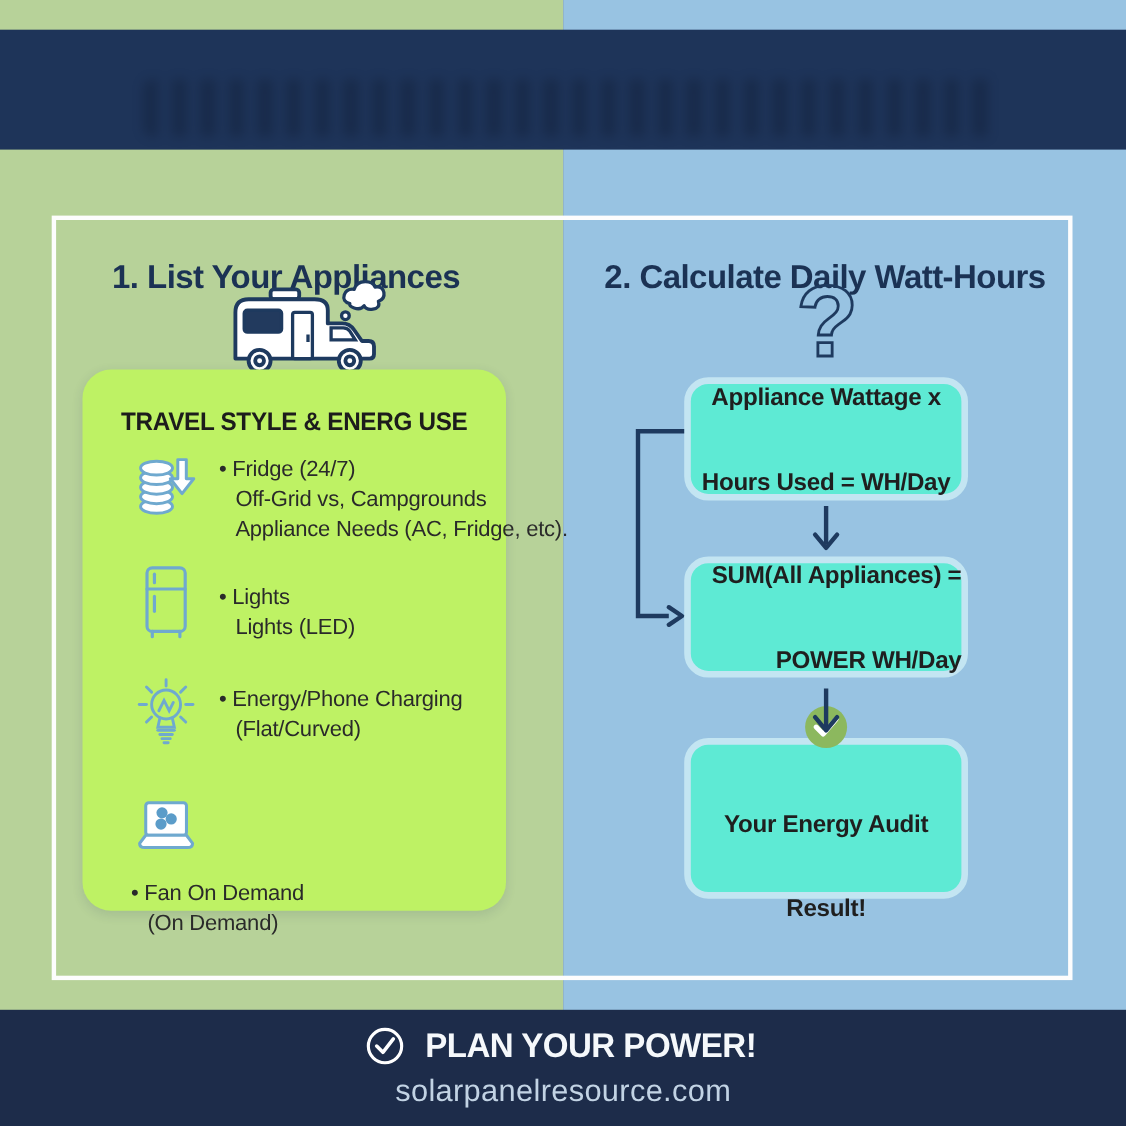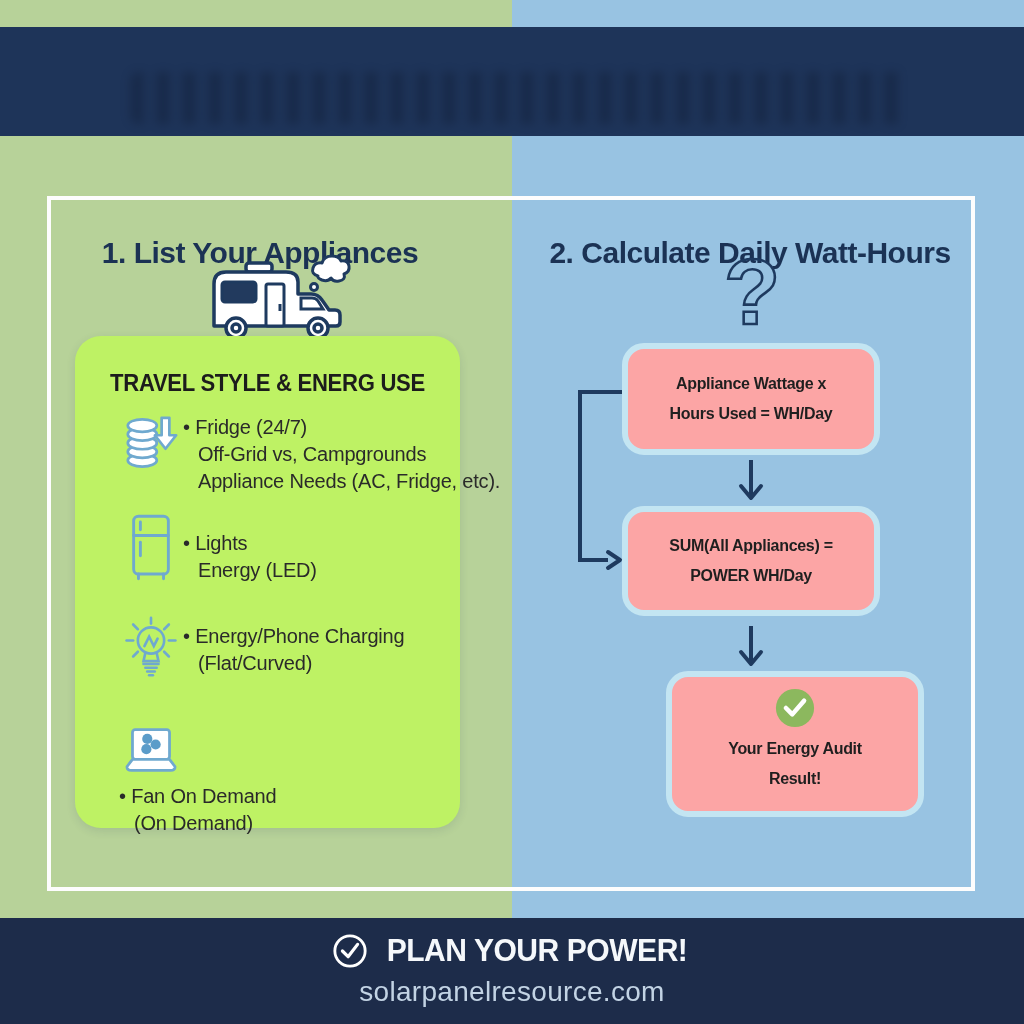--- a/index.html
+++ b/index.html
@@ -30,40 +30,40 @@
   #right-heading{left:530px;}
   
   #appliance-card{
     left:75px;top:336px;width:385px;height:492px;background:#bef264;
     border-radius:26px;box-shadow:0 3px 10px rgba(30,50,80,.12);
   }
   #card-title{
     margin-top:34px;text-align:center;font-size:23px;font-weight:bold;
     color:#1c1c1c;letter-spacing:-0.3px;transform:scaleX(.96);
   }
-  .item{position:absolute;left:44px;right:-60px;display:flex;align-items:flex-start;}
+  .item{position:absolute;left:44px;right:-60px;display:flex;gap:16px;align-items:flex-start;}
   .item-icon{flex:none;width:64px;display:flex;justify-content:center;}
   .item-text{flex:1;font-size:20px;line-height:27px;color:#2a2a2a;letter-spacing:-0.2px;white-space:nowrap;}
   .item-text .cont{margin-left:15px;}
   #item-0{top:76px;}  #item-0 .item-text{padding-top:2px;}
   #item-1{top:176px;align-items:center;} #item-1 .item-text{padding-top:18px;}
   #item-2{top:278px;} #item-2 .item-text{padding-top:9px;}
   #item-3{top:390px;flex-direction:column;} #item-3 .item-text{padding-top:7px;}
   
   #rv-icon{left:202px;top:250px;width:150px;height:92px;}
   #question-icon{left:714px;top:248px;width:76px;height:94px;}
   
   .flow-box{
-    left:622px;width:258px;background:#fca5a5;border:6px solid #c3e5f2;border-radius:22px;
+    left:622px;width:258px;background:#5eead4;border:6px solid #c3e5f2;border-radius:22px;
     box-sizing:border-box;display:flex;flex-direction:column;align-items:center;justify-content:center;
-    text-align:center;font-weight:bold;font-size:16px;line-height:30px;color:#1f1f1f;letter-spacing:-0.3px;
+    text-align:center;font-weight:bold;font-size:22px;line-height:30px;color:#1f1f1f;letter-spacing:-0.3px;gap:47px;
   }
   #flow-0{top:343px;height:112px;}
-  #flow-1{top:506px;height:110px;}
-  #flow-2{top:671px;height:146px;margin-left:44px;}
+  #flow-1{top:506px;height:110px;align-items:flex-end;}
+  #flow-2{top:671px;height:146px;}
   #flow-2 .check-wrap{margin:-6px 0 6px 0;height:40px;}
   .arrow-down{left:737px;width:28px;height:42px;}
   #arrow-0{top:459px;} #arrow-1{top:625px;}
   #bracket{left:570px;top:384px;width:58px;height:190px;}
   
   #footer-band{left:0;top:918px;width:1024px;height:106px;background:#1d2c4a;
     display:flex;flex-direction:column;align-items:center;}
   #footer-title-row{display:flex;align-items:center;gap:14px;margin-top:15px;}
   #footer-title{font-size:31px;font-weight:bold;color:#f5f8fb;letter-spacing:-0.5px;transform:scaleX(.97);}
   #footer-url{margin-top:7px;font-size:28px;color:#c2d3e4;letter-spacing:.3px;}
@@ -139,21 +139,21 @@
             <line x1="10" y1="24" x2="46" y2="24"></line>
             <line x1="17" y1="10" x2="17" y2="18"></line>
             <line x1="17" y1="31" x2="17" y2="45"></line>
             <line x1="15" y1="64" x2="15" y2="69"></line>
             <line x1="41" y1="64" x2="41" y2="69"></line>
           </g>
         </svg>
       </span>
       <div class="item-text">
         <div class="line">• Lights</div>
-        <div class="line cont">Energy (LED)</div>
+        <div class="line cont">Lights (LED)</div>
       </div>
     </div>
 
     <div class="item" id="item-2">
       <span class="item-icon">
         <svg viewBox="0 0 66 72" width="62" height="68">
           <g fill="none" stroke="#6fa9cf" stroke-width="2.8" stroke-linecap="round">
             <circle cx="33" cy="28" r="14"></circle>
             <polyline points="26,34 31,24 36,34 40,26"></polyline>
             <path d="M27,41 L25,50 L41,50 L39,41"></path>

